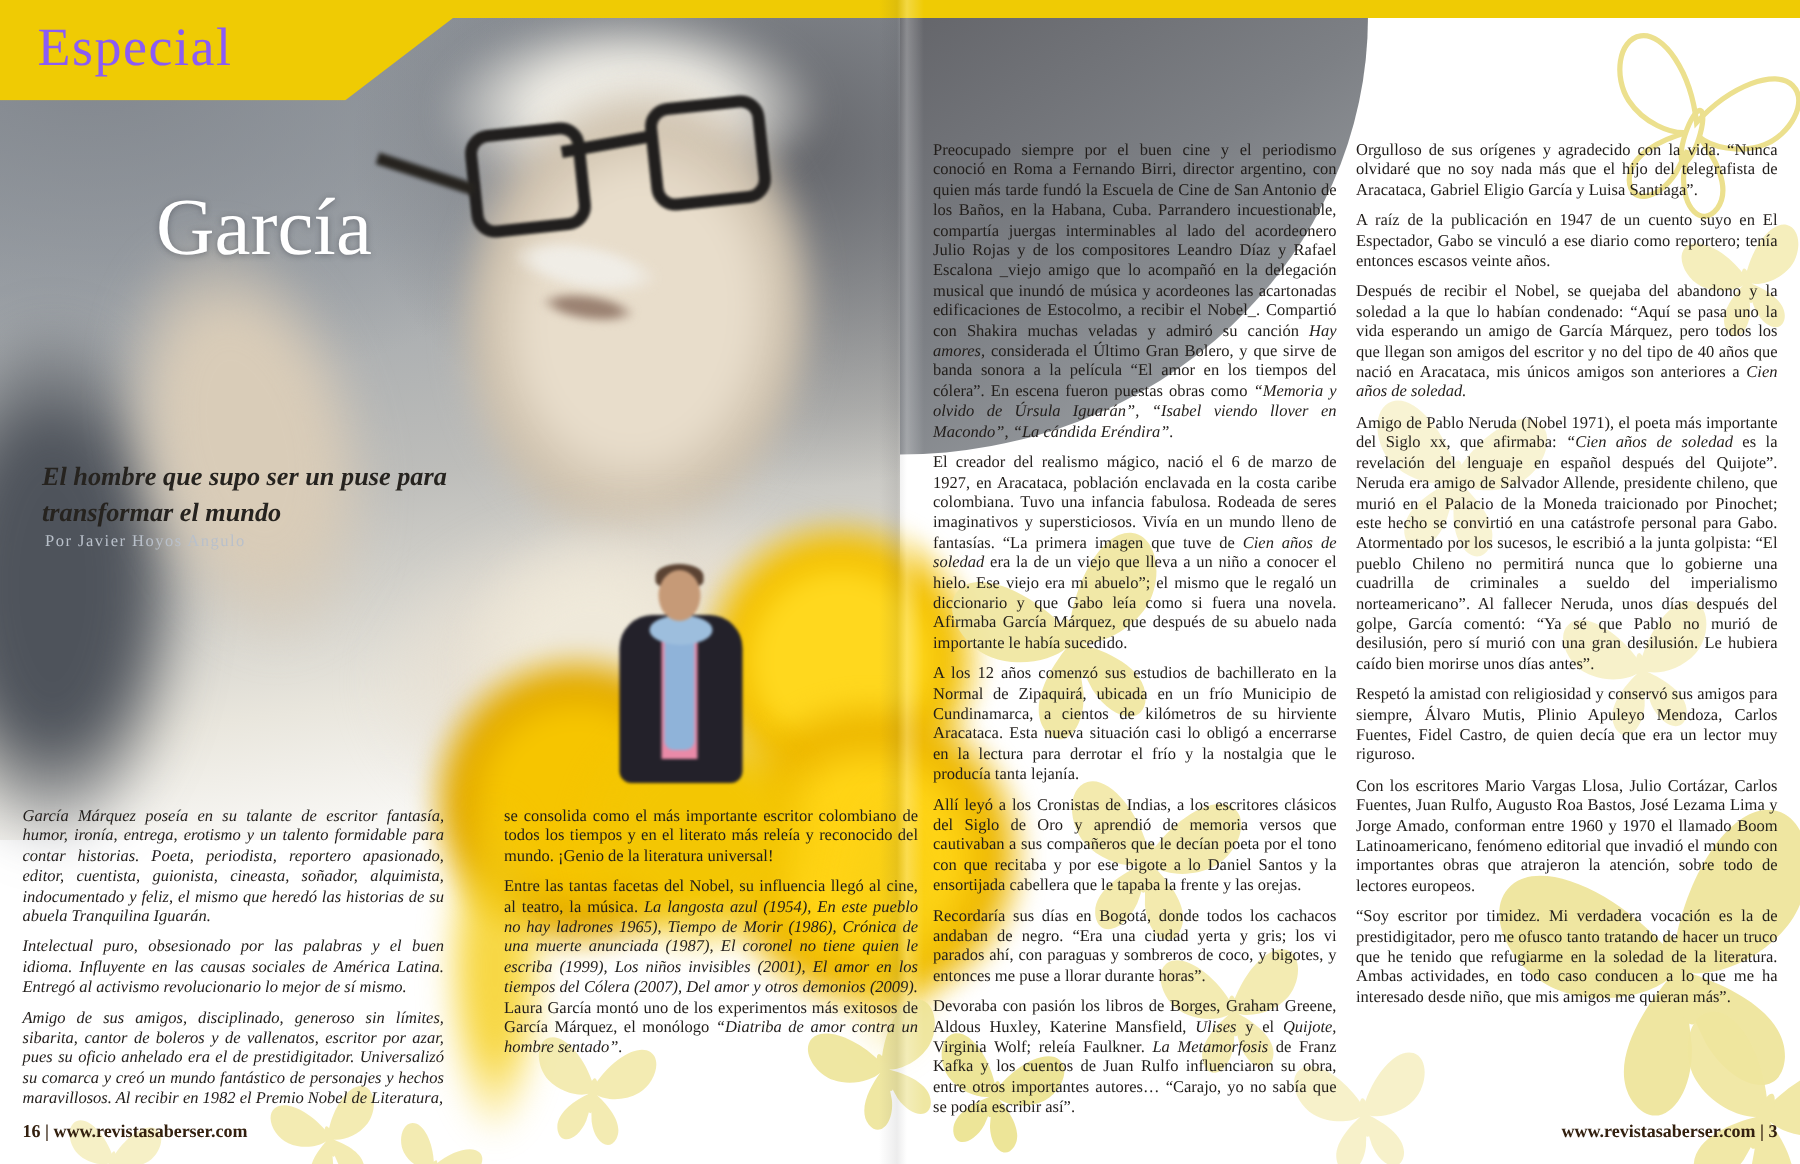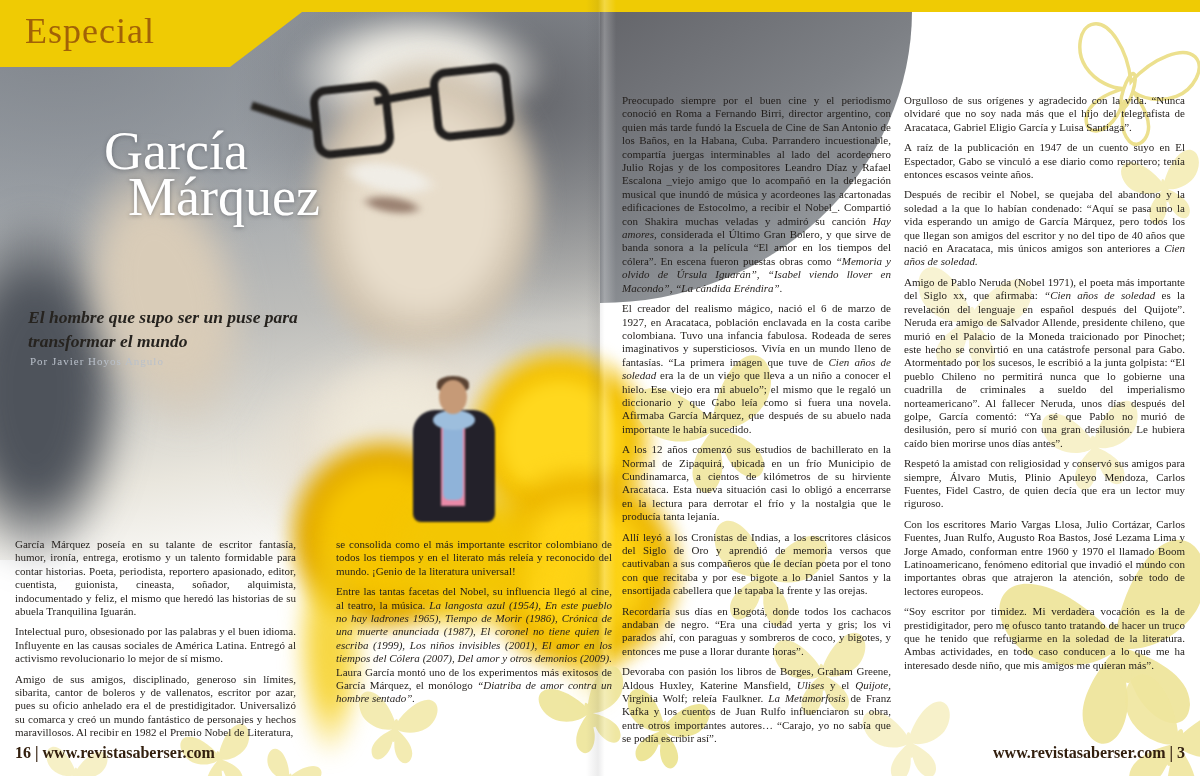--- a/index.html
+++ b/index.html
@@ -47,42 +47,42 @@
   .fig-hair{left:32px;top:-2px;width:32px;height:16px;border-radius:50% 50% 30% 30%;background:#5b4333;}
   .fig-jacket{left:8px;top:32px;width:82px;height:112px;border-radius:22px 22px 8px 8px;background:#23212a;}
   .fig-shirt{left:36px;top:44px;width:24px;height:84px;background:#e98aa8;}
   .fig-scarf{left:38px;top:36px;width:20px;height:86px;background:#8fb3d9;border-radius:6px;}
   .fig-scarfloop{left:28px;top:32px;width:42px;height:20px;border-radius:50%;background:#9dbedd;}
   
   .bf{position:absolute;overflow:visible;}
   
   #band{position:absolute;left:0;top:0;width:1200px;height:67px;background:#EFCB04;
     clip-path:polygon(0 0,1200px 0,1200px 12px,302px 12px,230px 67px,0 67px);}
-  #section-label{position:absolute;left:25px;top:10px;font-size:36px;color:#a16207;letter-spacing:1px;}
+  #section-label{position:absolute;left:25px;top:10px;font-size:36px;color:#8b5cf6;letter-spacing:1px;}
   
   #title{position:absolute;left:28px;top:128px;color:#ffffff;
     text-shadow:0 1px 4px rgba(55,58,66,.45);}
   #title .tl{font-size:54px;line-height:46px;}
   #title .tl.i2{margin-left:76px;}
   #title .tl.i3{margin-left:100px;}
   #subtitle{position:absolute;left:28px;top:305px;width:335px;font-size:17.5px;line-height:24px;
     font-weight:bold;font-style:italic;color:#26231f;}
   #byline{position:absolute;left:30px;top:355px;font-size:11px;letter-spacing:1px;color:#b9c0ca;}
   
   .col{position:absolute;font-size:11px;line-height:13.4px;text-align:justify;color:#211d1a;}
   .col .para{margin:0 0 7px 0;}
   .col .para em{font-style:italic;}
-  #col-a{left:15px;top:538px;width:281px;}
+  #col-a{left:15px;top:538px;width:281px;font-style:italic;}
   #col-b{left:336px;top:538px;width:276px;}
   #col-c{left:622px;top:94px;width:269px;}
   #col-d{left:904px;top:94px;width:281px;}
   
   #gutter{position:absolute;left:586px;top:0;width:30px;height:776px;
     background:linear-gradient(90deg,rgba(70,70,75,0) 0%,rgba(70,70,75,.10) 40%,rgba(255,255,255,.25) 62%,rgba(70,70,75,0) 100%);}
-  .footer{position:absolute;bottom:14px;font-size:16px;font-weight:bold;color:#33200f;}
+  .footer{position:absolute;bottom:14px;font-size:12px;font-weight:bold;color:#33200f;}
   #footer-left{left:15px;}
   #footer-right{right:15px;text-align:right;}.z3{z-index:3}.z5{z-index:5;position:absolute;}
 </style>
 </head>
 <body>
 
 <div id="spread">
 
   <svg width="0" height="0" style="position:absolute">
     <defs>
@@ -175,21 +175,20 @@
     </svg>
   <svg class="bf" style="left:255px;top:752px;width:65px;opacity:.8" viewBox="0 0 100 90">
       <use href="#bf-shape" fill="#F1E7A0" transform="rotate(24 50 45)"></use>
     </svg>
 
   <div id="band"></div>
   <div id="section-label" class="z5">Especial</div>
 
   <div id="title" class="z5">
     <div class="tl i2">García</div>
-    <div class="tl i3">Márquez</div>
   </div>
   <div id="subtitle" class="z5">El hombre que supo ser un puse para transformar el mundo</div>
   <div id="byline" class="z5">Por Javier Hoyos Angulo</div>
 
   <div id="col-a" class="col z5">
       <p class="para"><span>García Márquez poseía en su talante de escritor fantasía, humor, ironía, entrega, erotismo y un talento formidable para contar historias. Poeta, periodista, reportero apasionado, editor, cuentista, guionista, cineasta, soñador, alquimista, indocumentado y feliz, el mismo que heredó las historias de su abuela Tranquilina Iguarán.</span></p>
       <p class="para"><span>Intelectual puro, obsesionado por las palabras y el buen idioma. Influyente en las causas sociales de América Latina. Entregó al activismo revolucionario lo mejor de sí mismo.</span></p>
       <p class="para"><span>Amigo de sus amigos, disciplinado, generoso sin límites, sibarita, cantor de boleros y de vallenatos, escritor por azar, pues su oficio anhelado era el de prestidigitador. Universalizó su comarca y creó un mundo fantástico de personajes y hechos maravillosos. Al recibir en 1982 el Premio Nobel de Literatura,</span></p>
     </div>
   <div id="col-b" class="col z5">

